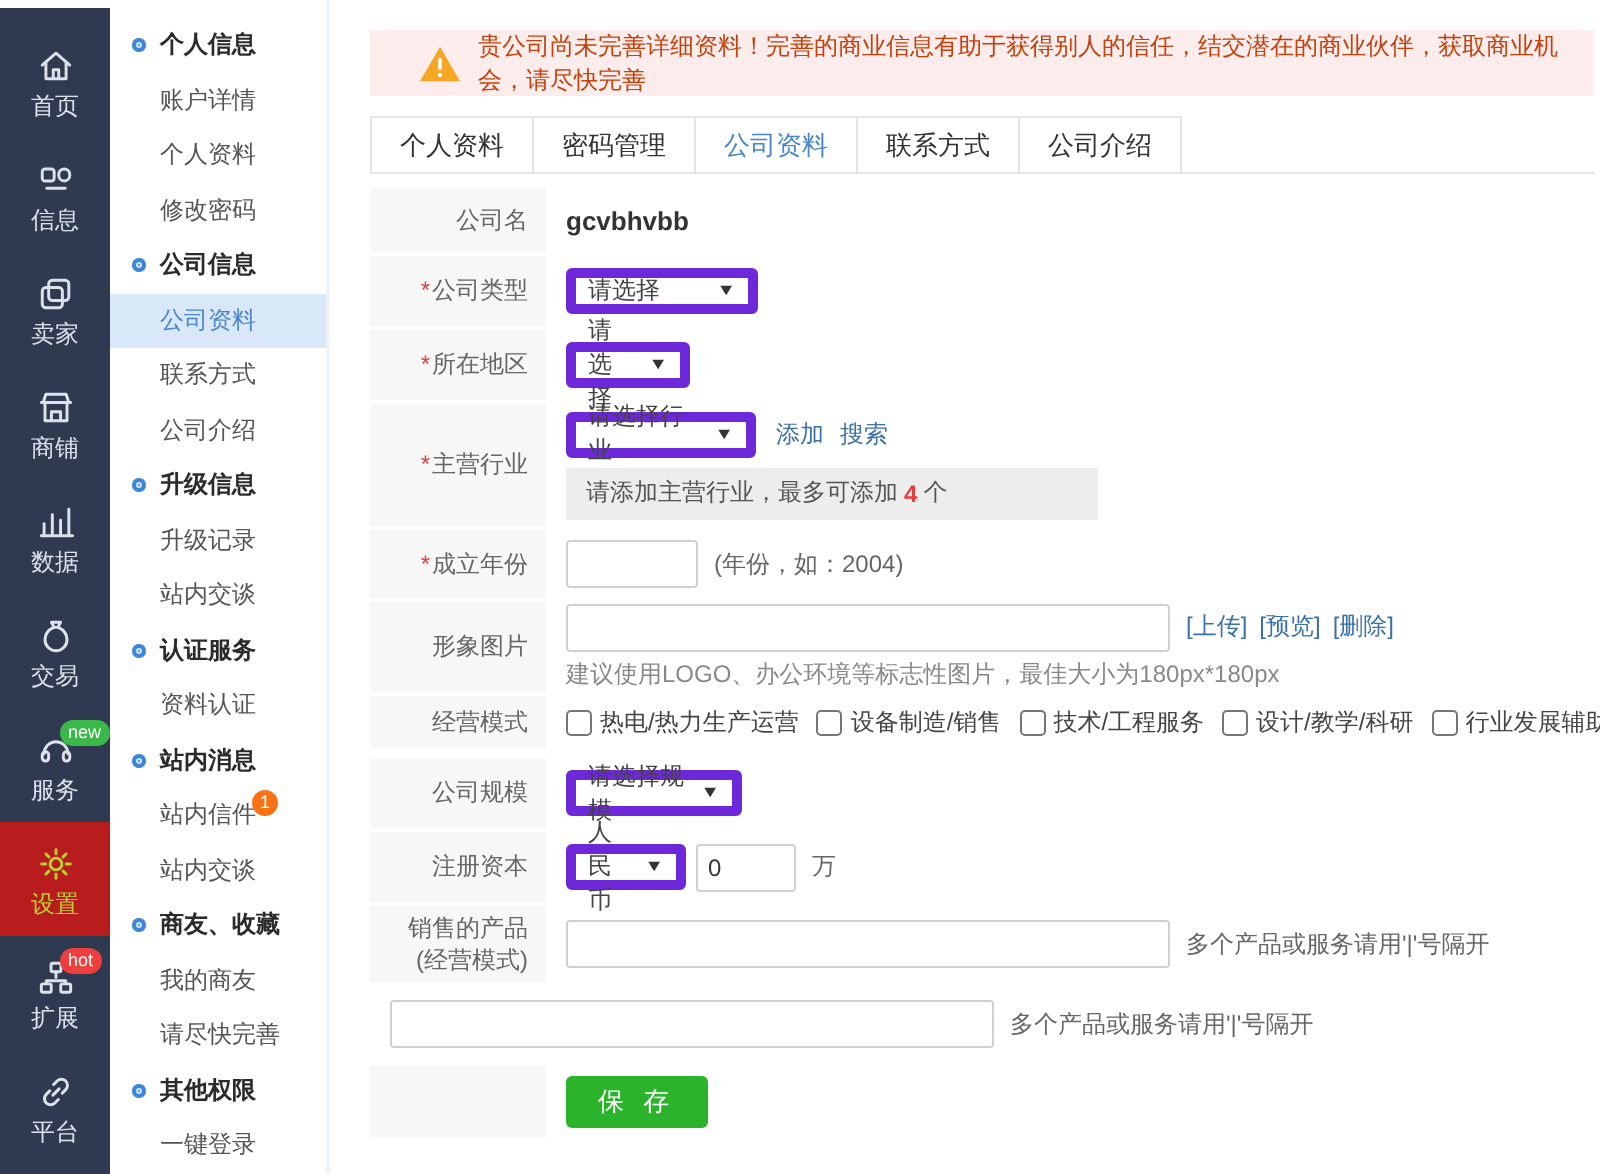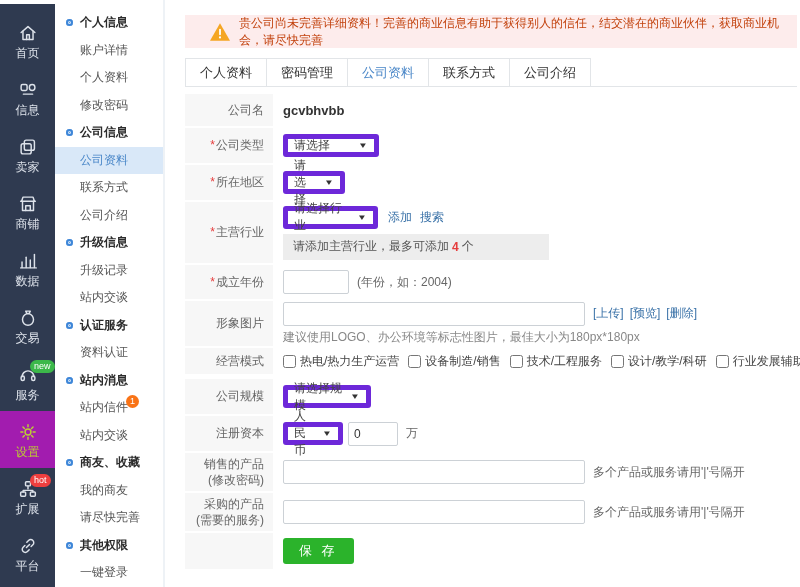--- a/index.html
+++ b/index.html
@@ -6,21 +6,21 @@
   html,body { width:800px; height:587px; overflow:hidden; background:#fff;
     font-family:"Liberation Sans","DejaVu Sans",sans-serif; font-size:12px; color:#333; }
   .app { position:relative; width:800px; height:587px; }
 
   
   .rail { position:absolute; left:0; top:4px; width:55px; height:587px; background:#2f3a50; padding-top:8px; }
   .rail-item { position:relative; width:55px; height:57px; display:flex; flex-direction:column;
     align-items:center; justify-content:center; color:#dde2ea; cursor:pointer; }
   .rail-item .ric { width:22px; height:22px; margin-bottom:3px; }
   .rail-item .rlb { font-size:12px; line-height:1; }
-  .rail-item.active { background:#a21caf; color:#bccf33; }
+  .rail-item.active { background:#b91c1c; color:#bccf33; }
   .rail-badge { position:absolute; top:6px; left:30px; font-size:9px; line-height:1;
     padding:2px 4px; border-radius:7px; color:#fff; }
   .rail-badge.new { background:#3cb84a; }
   .rail-badge.hot { background:#ee3f3f; }
   svg.icon { stroke:currentColor; fill:none; stroke-width:1.6; stroke-linecap:round; stroke-linejoin:round; }
 
   
   .menu { position:absolute; left:55px; top:0; width:110px; height:587px; background:#fff;
     border-right:2px solid #eef2f6; padding-top:9px; }
   .menu-row { height:27.5px; display:flex; align-items:center; cursor:pointer; }
@@ -406,33 +406,29 @@
             <span class="chev">▼</span>
           </div>
           <input class="inp" style="width: 50px; margin-left: 5px;" value="0">
           <span class="note">万</span>
         </div>
       </div>
 
       <div class="frow" style="height:38px">
         <div class="fl two-line-hint">
           <span>销售的产品</span>
-          <span>(修改密码)</span>
+          <span>(经营模式)</span>
         </div>
         <div class="fc">
           <input class="inp" style="width: 302px;">
           <span class="side-hint">多个产品或服务请用'|'号隔开</span>
         </div>
       </div>
 
       <div class="frow" style="height:38px">
-        <div class="fl two-line-hint">
-          <span>采购的产品</span>
-          <span>(需要的服务)</span>
-        </div>
         <div class="fc">
           <input class="inp" style="width: 302px;">
           <span class="side-hint">多个产品或服务请用'|'号隔开</span>
         </div>
       </div>
 
       <div class="frow" style="height:36px">
         <div class="fl"></div>
         <div class="fc">
           <button class="save-btn">保 存</button>

